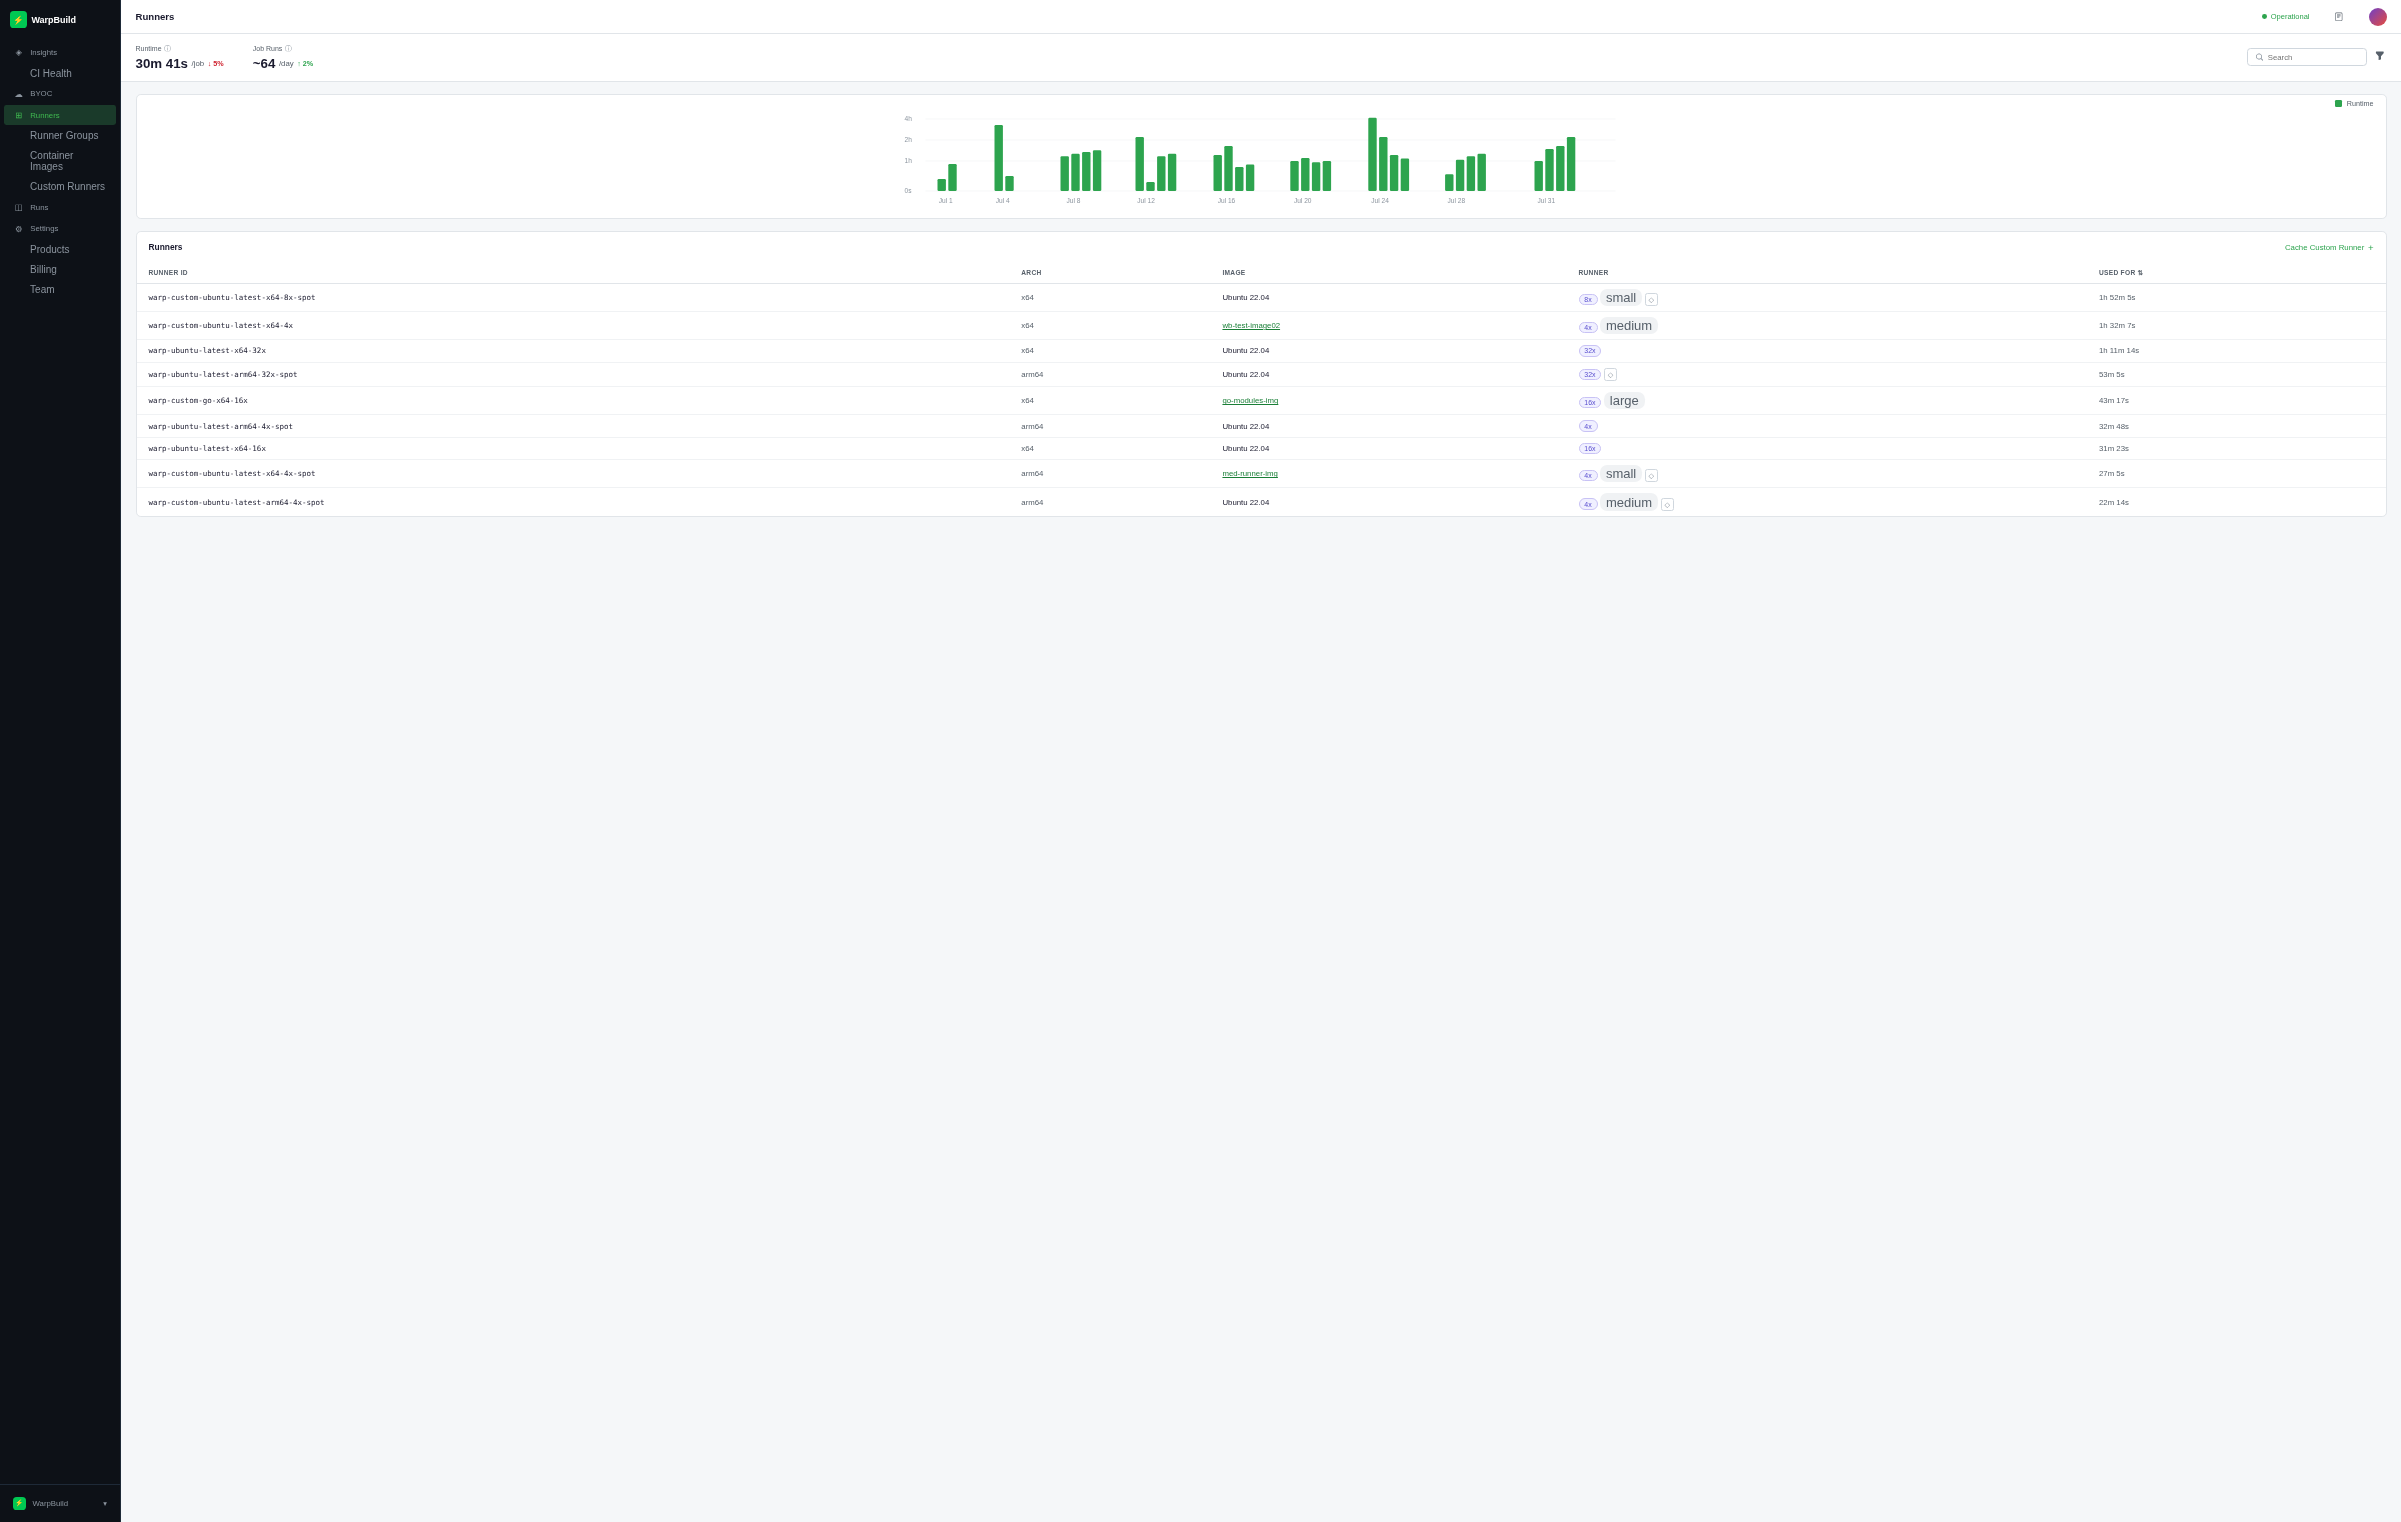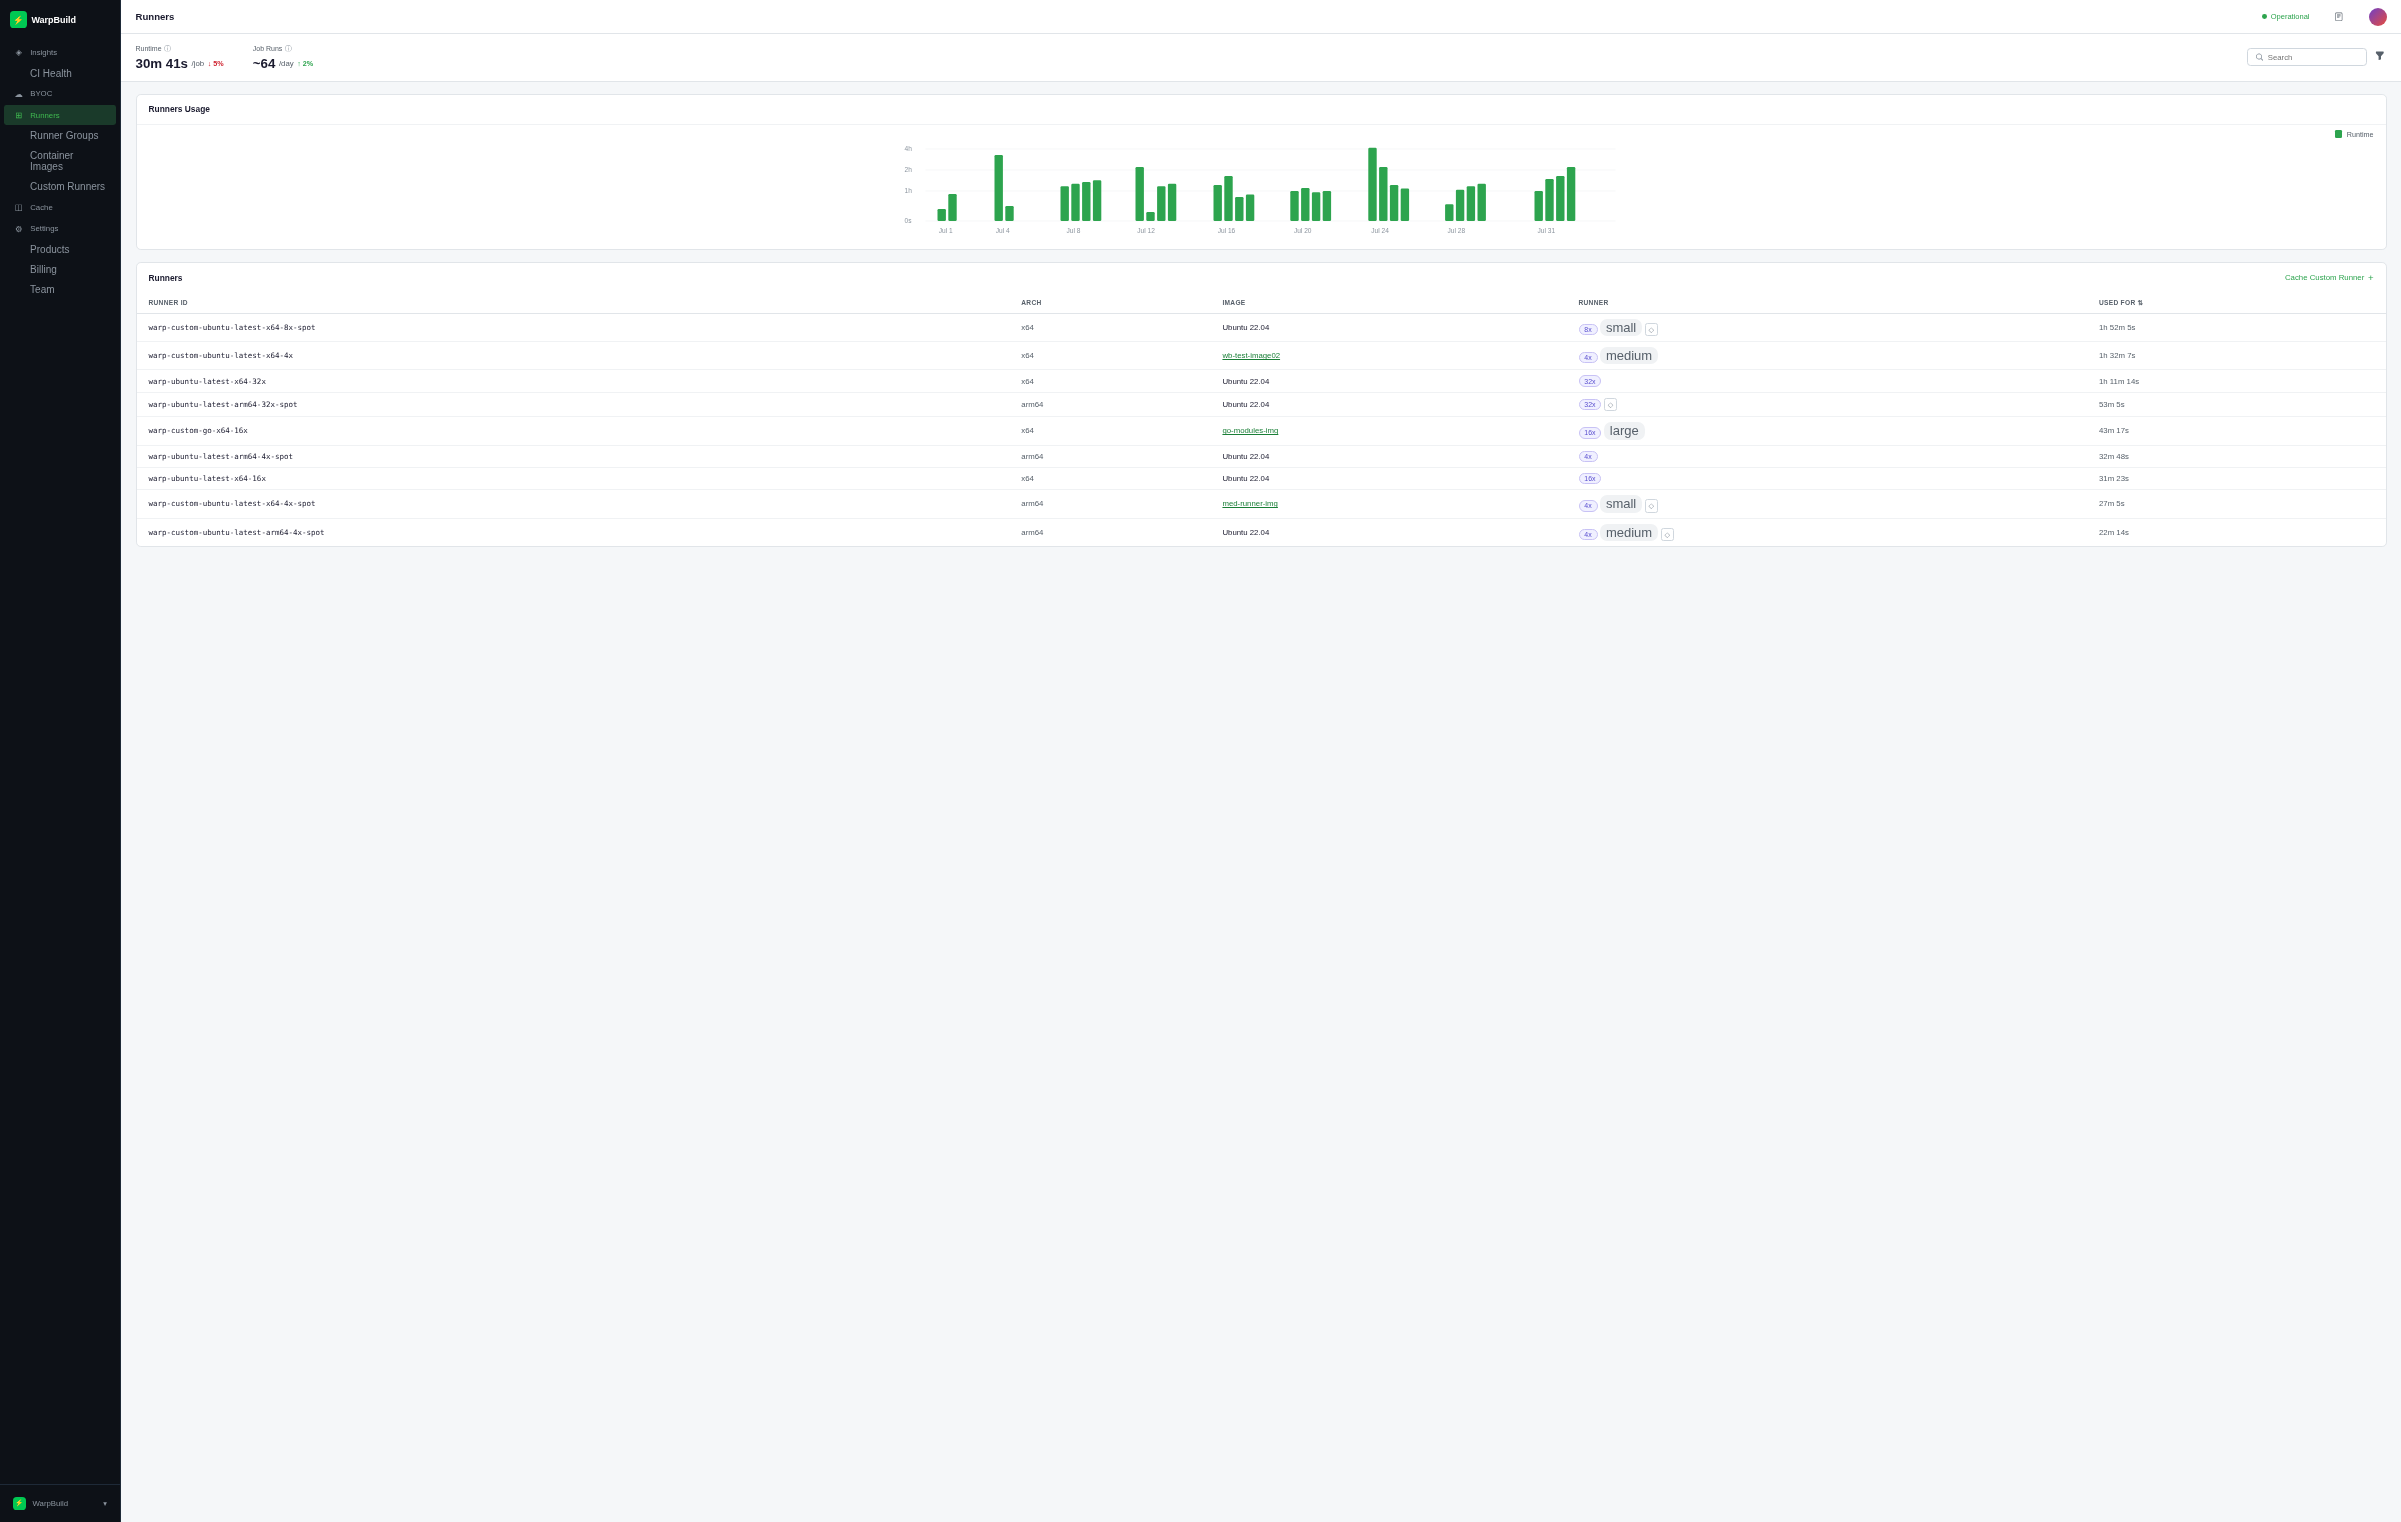--- a/index.html
+++ b/index.html
@@ -295,21 +295,21 @@
     </div>
     <div class="nav-sub-item">
       <span>Container Images</span>
     </div>
     <div class="nav-sub-item">
       <span>Custom Runners</span>
     </div>
 
     <div class="nav-item">
       <span class="nav-icon">◫</span>
-      <span>Cache</span>
+      <span>Runs</span>
     </div>
 
     <div class="nav-item">
       <span class="nav-icon">⚙</span>
       <span>Settings</span>
     </div>
     <div class="nav-sub-item">
       <span>Products</span>
     </div>
     <div class="nav-sub-item">
@@ -383,21 +383,20 @@
         <svg width="9.6" height="9.6" viewBox="0 0 16 16" fill="#57606a">
             <path d="M1.5 1.5A.5.5 0 0 1 2 1h12a.5.5 0 0 1 .5.5v2a.5.5 0 0 1-.128.334L10 8.692V13.5a.5.5 0 0 1-.342.474l-3 1A.5.5 0 0 1 6 14.5V8.692L1.628 3.834A.5.5 0 0 1 1.5 3.5v-2z"></path>
           </svg>
       </button>
     </div>
   </div>
 
   <div class="content-area">
 
     <div class="card">
-      <div class="card-header">Runners Usage</div>
       <div class="chart-legend">
         <div class="legend-dot" style="background:#2da44e;"></div>
         <span>Runtime</span>
       </div>
       <div style="padding: 2.4px 12px 7.2px; position: relative;">
         <svg viewBox="0 0 1200 160" width="100%" height="96" xmlns="http://www.w3.org/2000/svg" style="font-size:13px">
 
           <line x1="40" y1="10" x2="1190" y2="10" stroke="#f0f2f4" stroke-width="1"></line>
           <line x1="40" y1="45" x2="1190" y2="45" stroke="#f0f2f4" stroke-width="1"></line>
           <line x1="40" y1="80" x2="1190" y2="80" stroke="#f0f2f4" stroke-width="1"></line>

